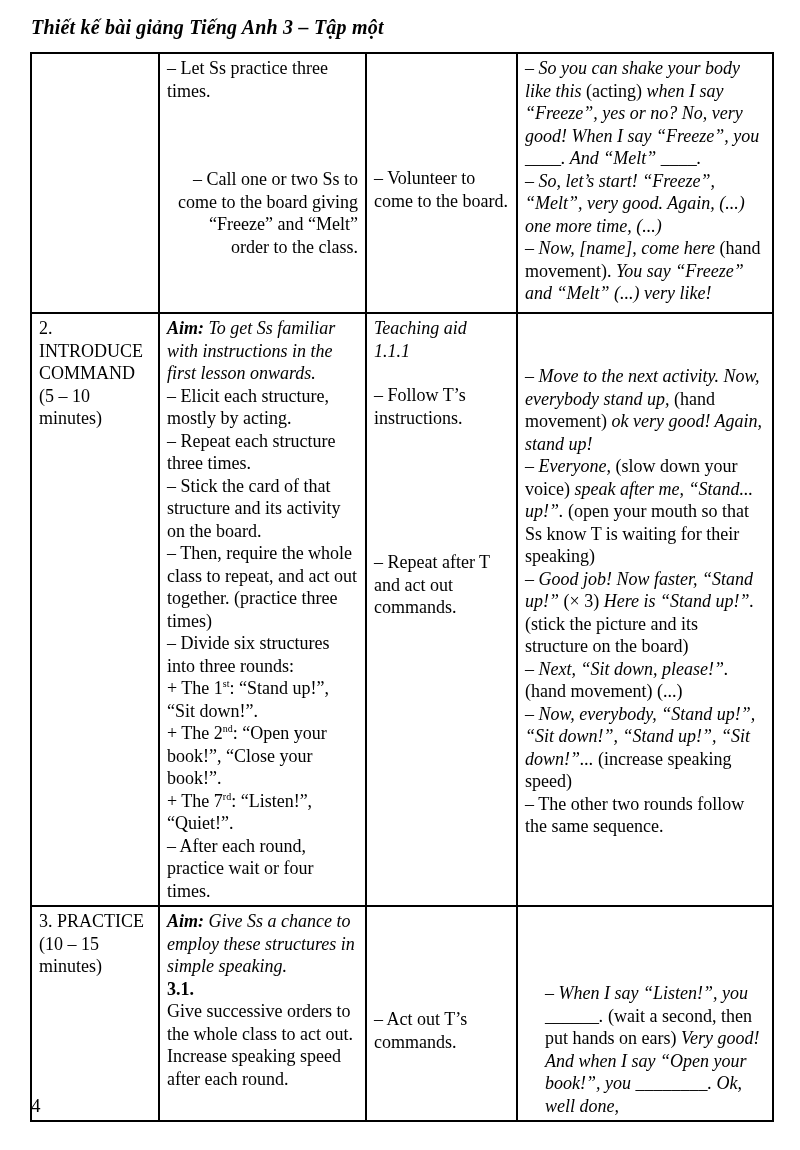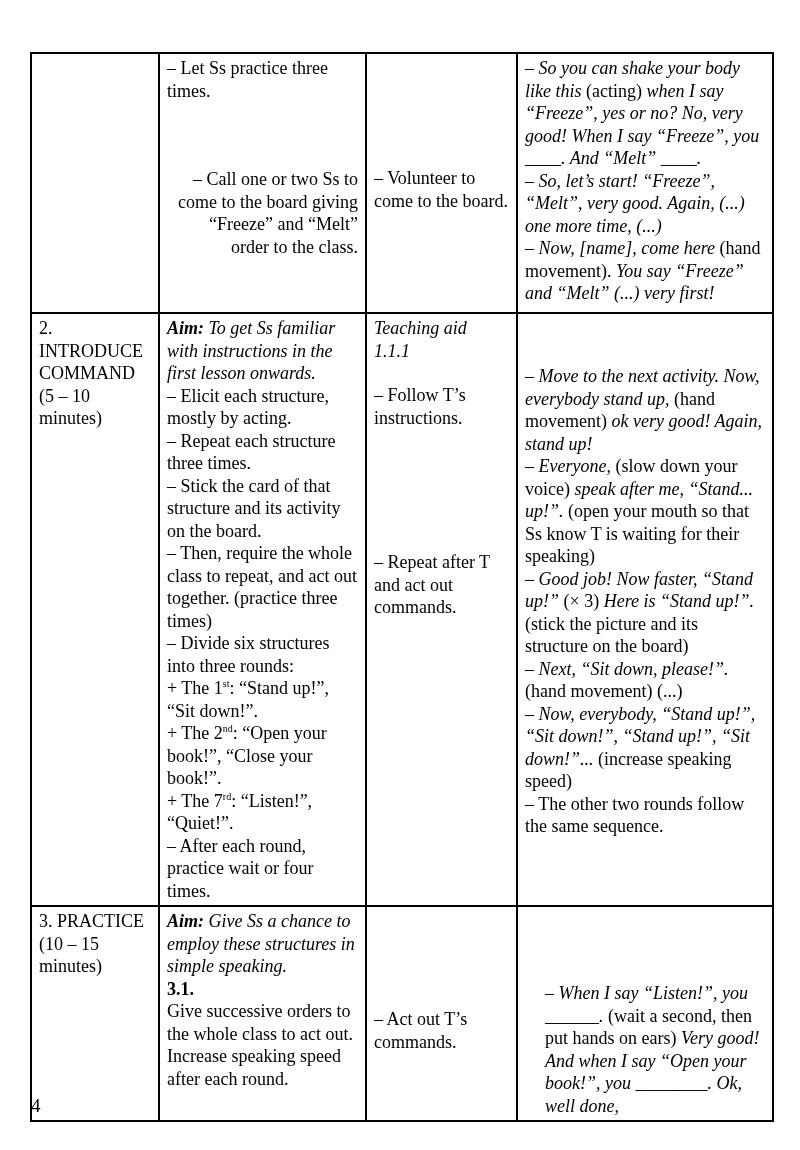--- a/index.html
+++ b/index.html
@@ -53,20 +53,21 @@
   .page-number{
     position:absolute;left:31px;top:1095px;
     font-size:19px;
   }
 </style>
 </head>
 <body>
 
 <div class="page">
 
+  <div class="doc-title">Thiết kế bài giảng Tiếng Anh 3 – Tập một</div>
 
   <table class="lesson">
     <colgroup>
       <col style="width:128px">
       <col style="width:207px">
       <col style="width:151px">
       <col style="width:256px">
     </colgroup>
 
     <tbody>
@@ -75,21 +76,21 @@
       <td>
         <p class="para"><span class="s-r">– Let Ss practice three times.</span></p>
         <p class="para mt66"><span class="s-r">– Call one or two Ss to come to the board giving “Freeze” and “Melt” order to the class.</span></p>
       </td>
       <td>
         <p class="para mt110"><span class="s-r">– Volunteer to come to the board.</span></p>
       </td>
       <td>
         <p class="para"><span class="s-i">– So you can shake your body like this </span><span class="s-r">(acting) </span><span class="s-i">when I say “Freeze”, yes or no? No, very good! When I say “Freeze”, you ____. And “Melt” ____.</span></p>
         <p class="para"><span class="s-i">– So, let’s start! “Freeze”, “Melt”, very good. Again, (...) one more time, (...)</span></p>
-        <p class="para"><span class="s-i">– Now, [name], come here </span><span class="s-r">(hand movement). </span><span class="s-i">You say “Freeze” and “Melt” (...) very first!</span></p>
+        <p class="para"><span class="s-i">– Now, [name], come here </span><span class="s-r">(hand movement). </span><span class="s-i">You say “Freeze” and “Melt” (...) very like!</span></p>
       </td>
     </tr>
 
     <tr style="height:576px">
       <td>
         <p class="para">2.
 INTRODUCE
 COMMAND
 (5 – 10
 minutes)</p>

